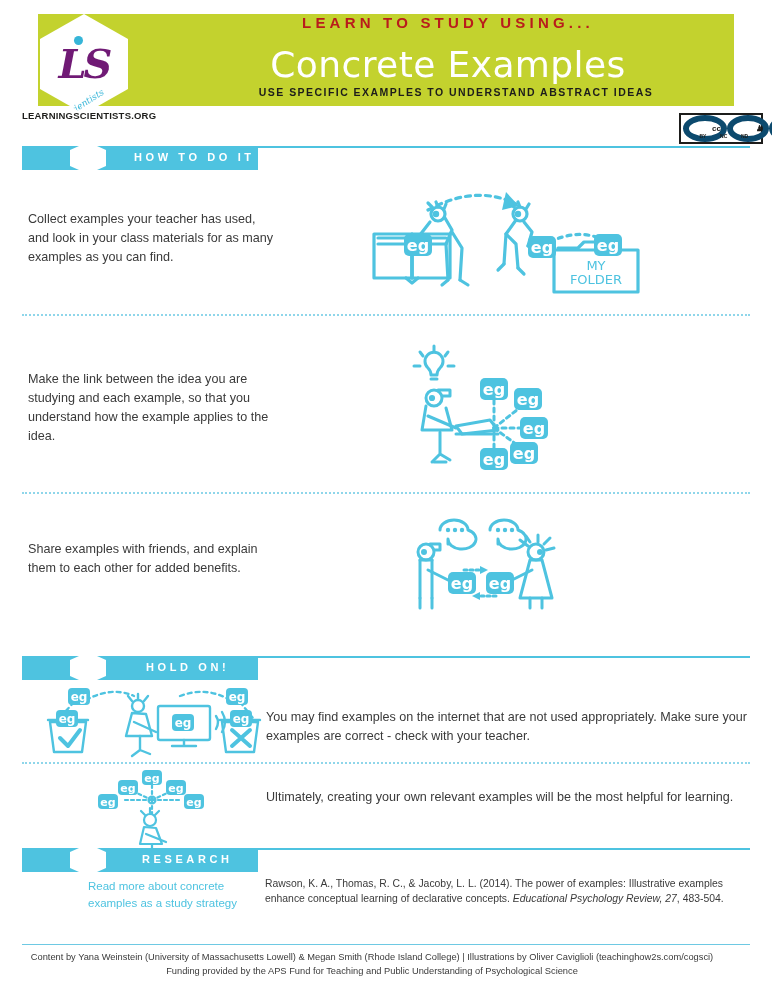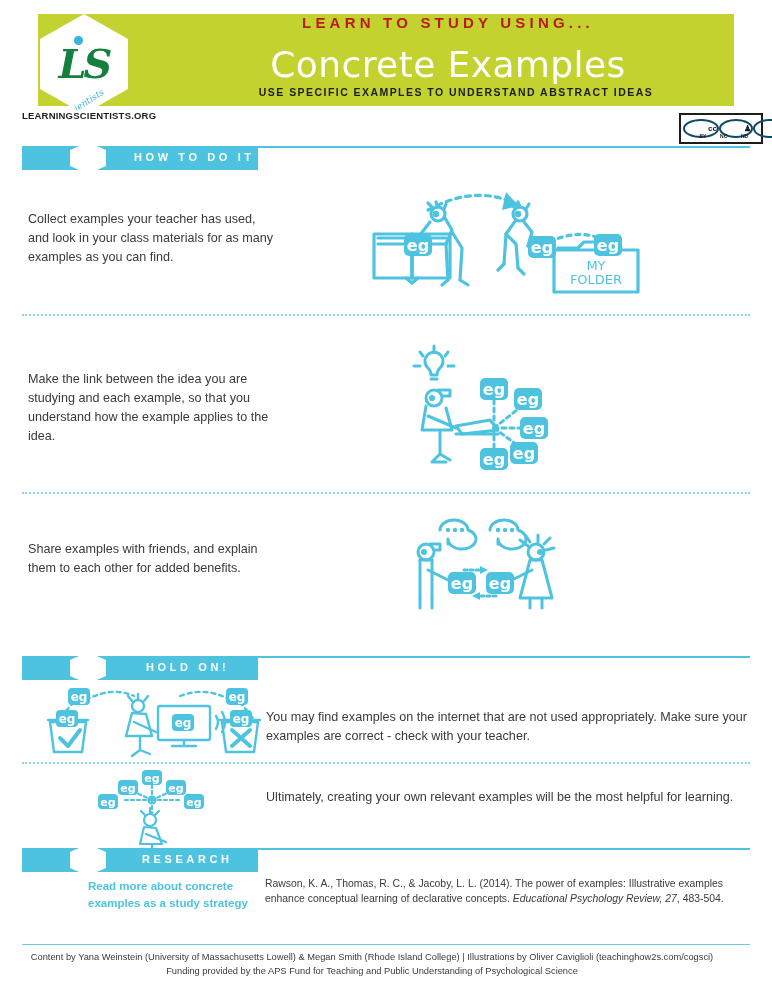--- a/index.html
+++ b/index.html
@@ -19,21 +19,21 @@
     background:#c3d22e;
   }
   .logo-hex{
     position:absolute;left:40px;top:14px;width:88px;height:100px;
     background:#ffffff;
     clip-path:polygon(50% 0%,100% 25%,100% 75%,50% 100%,0% 75%,0% 25%);
     display:flex;align-items:center;justify-content:center;
   }
   .logo-mark{
     font-family:"DejaVu Serif", serif;
-    font-size:40px;color:#15803d;font-style:italic;font-weight:bold;
+    font-size:40px;color:#701a75;font-style:italic;font-weight:bold;
     line-height:1;position:relative;letter-spacing:-3px;
   }
   .logo-mark .dot{
     position:absolute;top:-8px;left:16px;width:9px;height:9px;border-radius:50%;
     background:#36b5d8;
   }
   .logo-sub{
     position:absolute;left:22px;bottom:6px;
     font-family:"DejaVu Serif", serif;
     font-size:9px;color:#36b5d8;font-style:italic;
@@ -57,21 +57,21 @@
     font-size:9.5px;font-weight:bold;letter-spacing:0.2px;color:#1d1d1b;
   }
   
   .cc-badge{
     position:absolute;left:679px;top:113px;width:76px;height:27px;
     background:#ffffff;border:2px solid #1d1d1b;
     display:flex;align-items:center;justify-content:space-around;padding:0 2px;
   }
   .cc-ic{
     width:15px;height:15px;border-radius:50%;
-    border:2px solid #0c4a6e;color:#1d1d1b;
+    border:6px solid #0c4a6e;color:#1d1d1b;
     font-size:8px;font-weight:bold;
     display:flex;align-items:center;justify-content:center;line-height:1;padding-left:23px;
   }
   .cc-labels{
     position:absolute;left:679px;top:133px;width:76px;
     display:flex;justify-content:space-around;
     font-size:5px;font-weight:bold;color:#1d1d1b;
   }
 
   
@@ -101,21 +101,21 @@
     border-top:2px dotted #8fd6ea;
   }
 
   
   .ill{position:absolute;}
   svg{display:block;overflow:visible;}
 
   
   .res-link{
     position:absolute;left:88px;top:878px;width:170px;
-    font-size:11.5px;line-height:1.5;color:#4ec3e0;font-weight:bold;
+    font-size:11.5px;line-height:1.5;color:#4ec3e0;font-weight:normal;
   }
   .res-cite{
     position:absolute;left:265px;top:876px;width:480px;
     font-size:10.4px;line-height:1.45;color:#3a3a3a;
   }
   .res-cite i{font-style:italic;}
 
   
   .foot-rule{position:absolute;left:22px;top:944px;width:728px;height:1px;background:#6ec9e3;}
   .foot{

